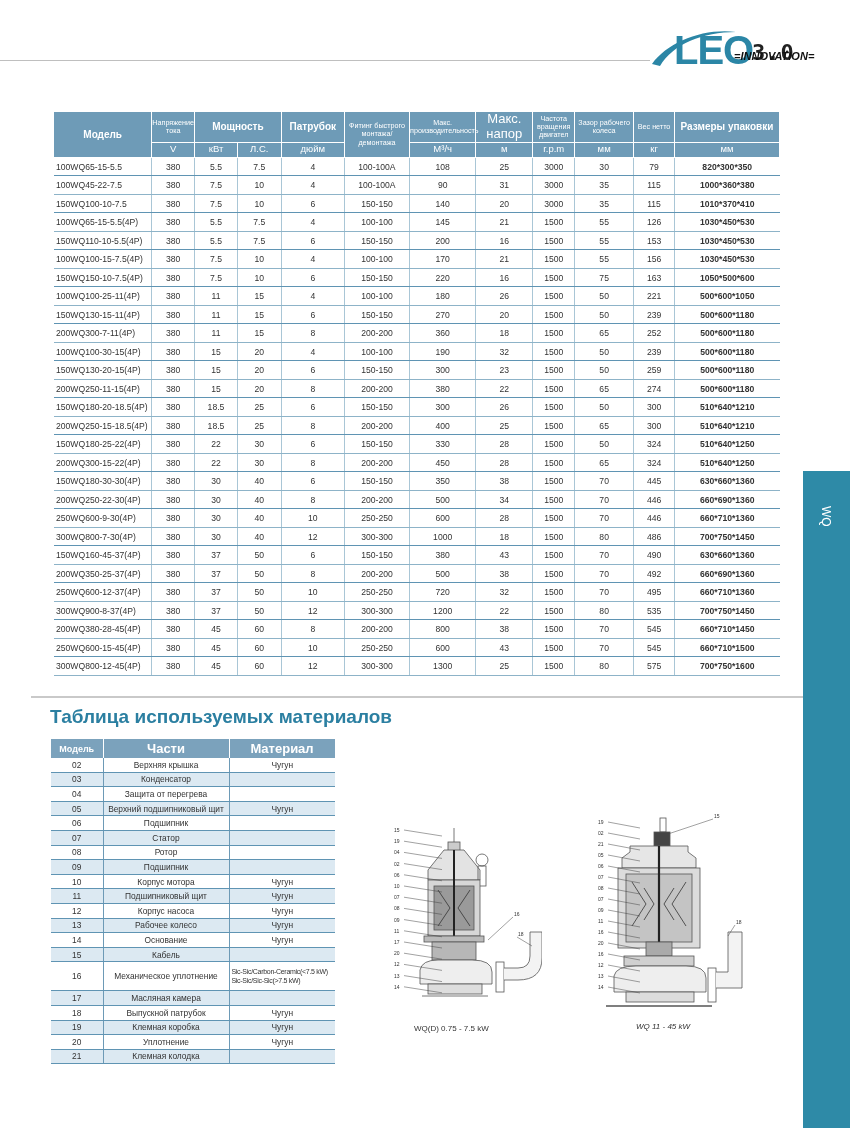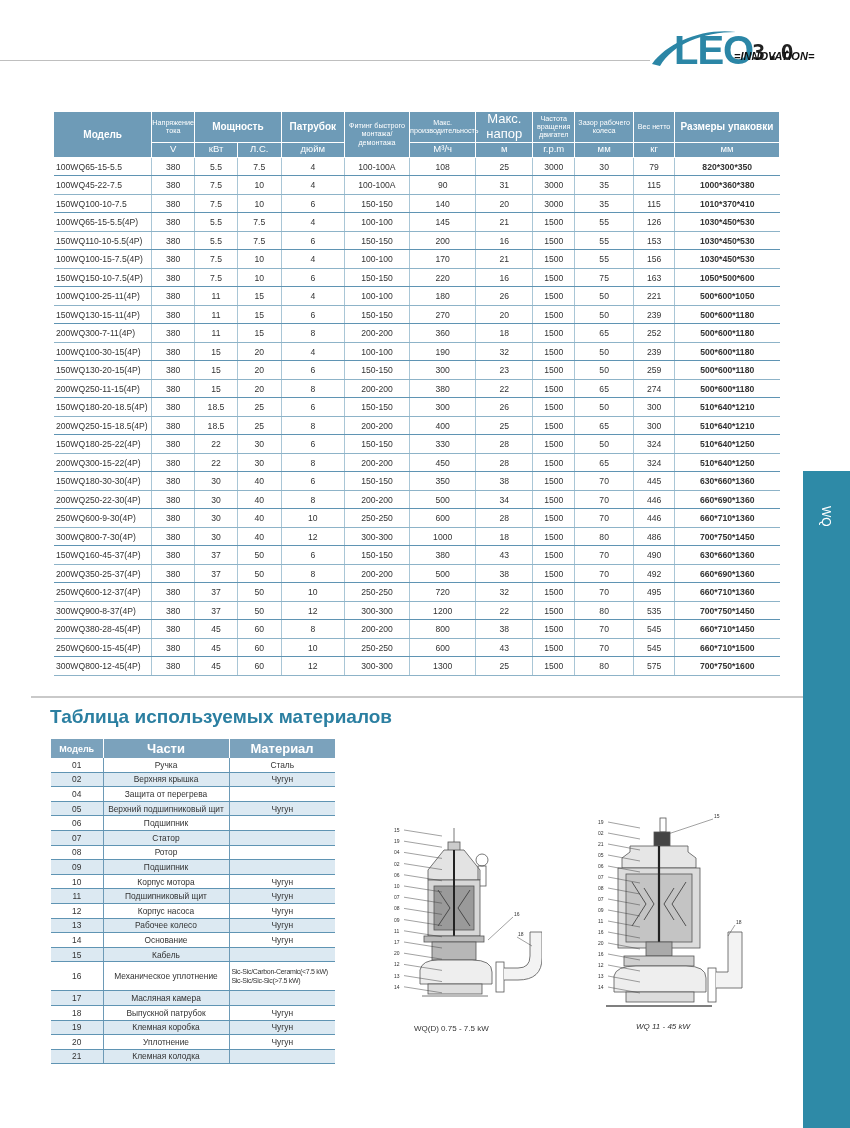--- a/index.html
+++ b/index.html
@@ -578,28 +578,28 @@
     </colgroup>
   <thead>
     <tr>
       <th>Модель</th>
       <th>Части</th>
       <th>Материал</th>
     </tr>
   </thead>
   <tbody id="mat-body">
       <tr>
-        <td>01</td>
-        <td>Ручка</td>
-        <td>Сталь</td>
-      </tr>
-      <tr>
         <td>02</td>
         <td>Верхняя крышка</td>
         <td>Чугун</td>
+      </tr>
+      <tr>
+        <td>03</td>
+        <td>Конденсатор</td>
+        <td></td>
       </tr>
       <tr>
         <td>04</td>
         <td>Защита от перегрева</td>
         <td></td>
       </tr>
       <tr>
         <td>05</td>
         <td>Верхний подшипниковый щит</td>
         <td>Чугун</td>

